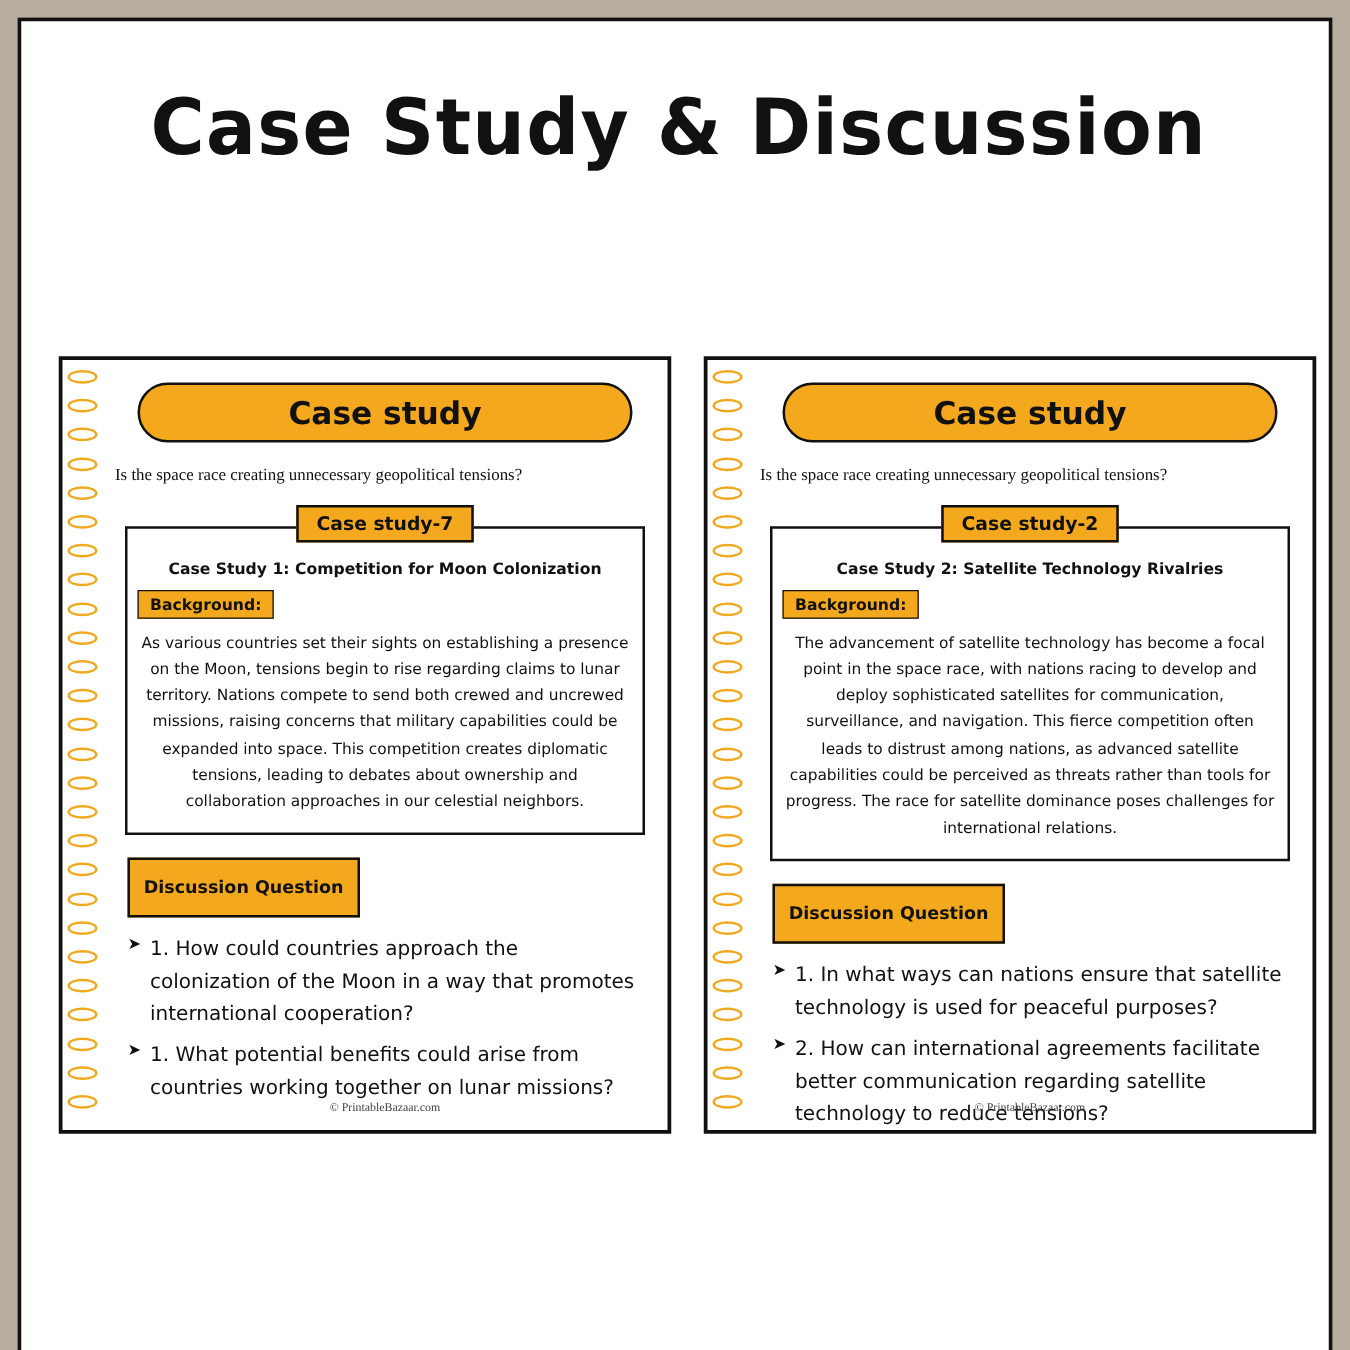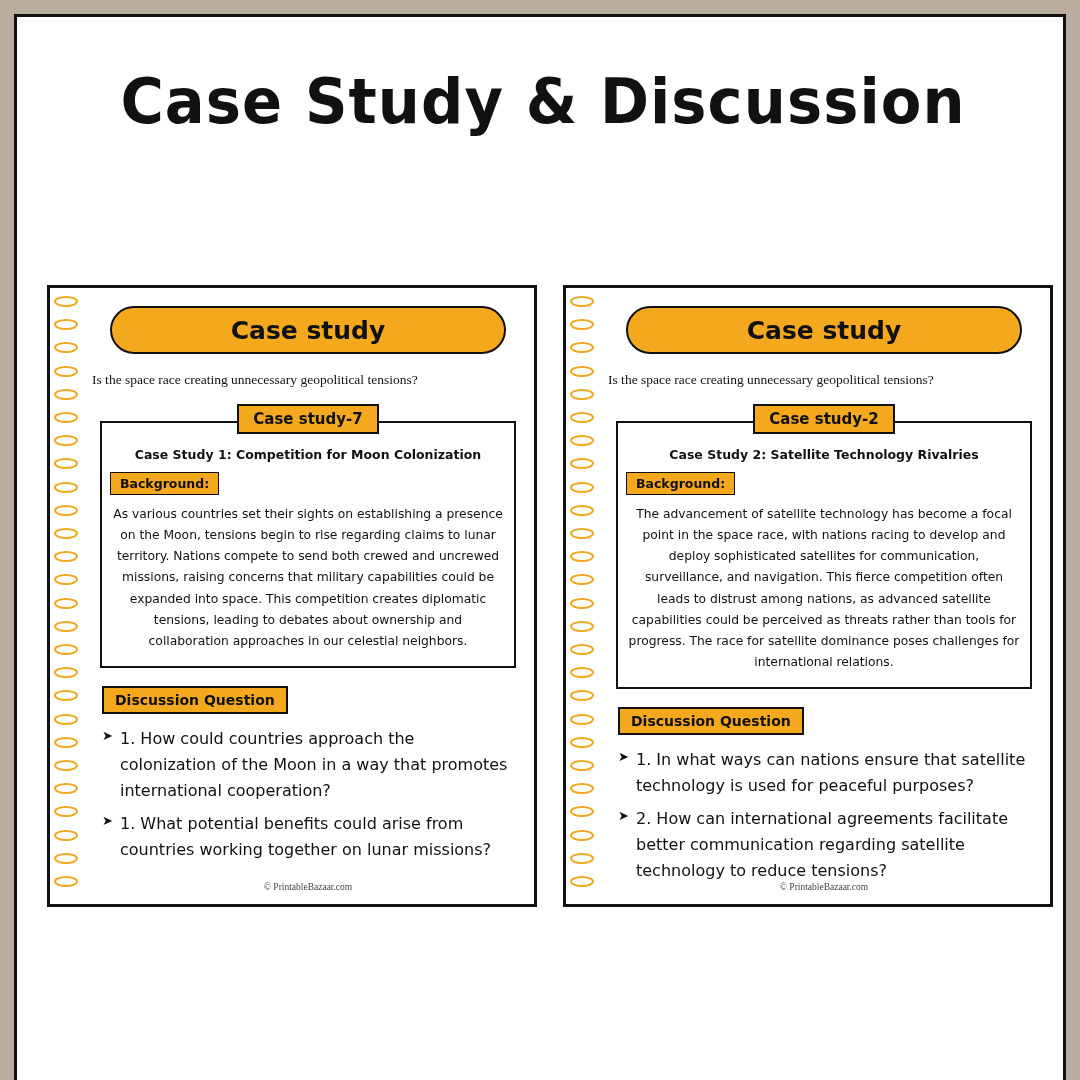--- a/index.html
+++ b/index.html
@@ -151,21 +151,21 @@
     font-family: "DejaVu Sans", sans-serif;
     font-size: 12.3px;
     line-height: 1.72;
     color: #111111;
     text-align: center;
   }
 
   .dq-label {
     display: inline-block;
     margin: 18px 0 0 10px;
-    padding: 4px 11px;
+    padding: 14px 11px;
     background: #f4a81d;
     border: 2px solid #111111;
     font-family: "DejaVu Sans", sans-serif;
     font-weight: bold;
     font-size: 14px;
     color: #111111;
   }
 
   .q-list {
     margin: 12px 12px 0 10px;

